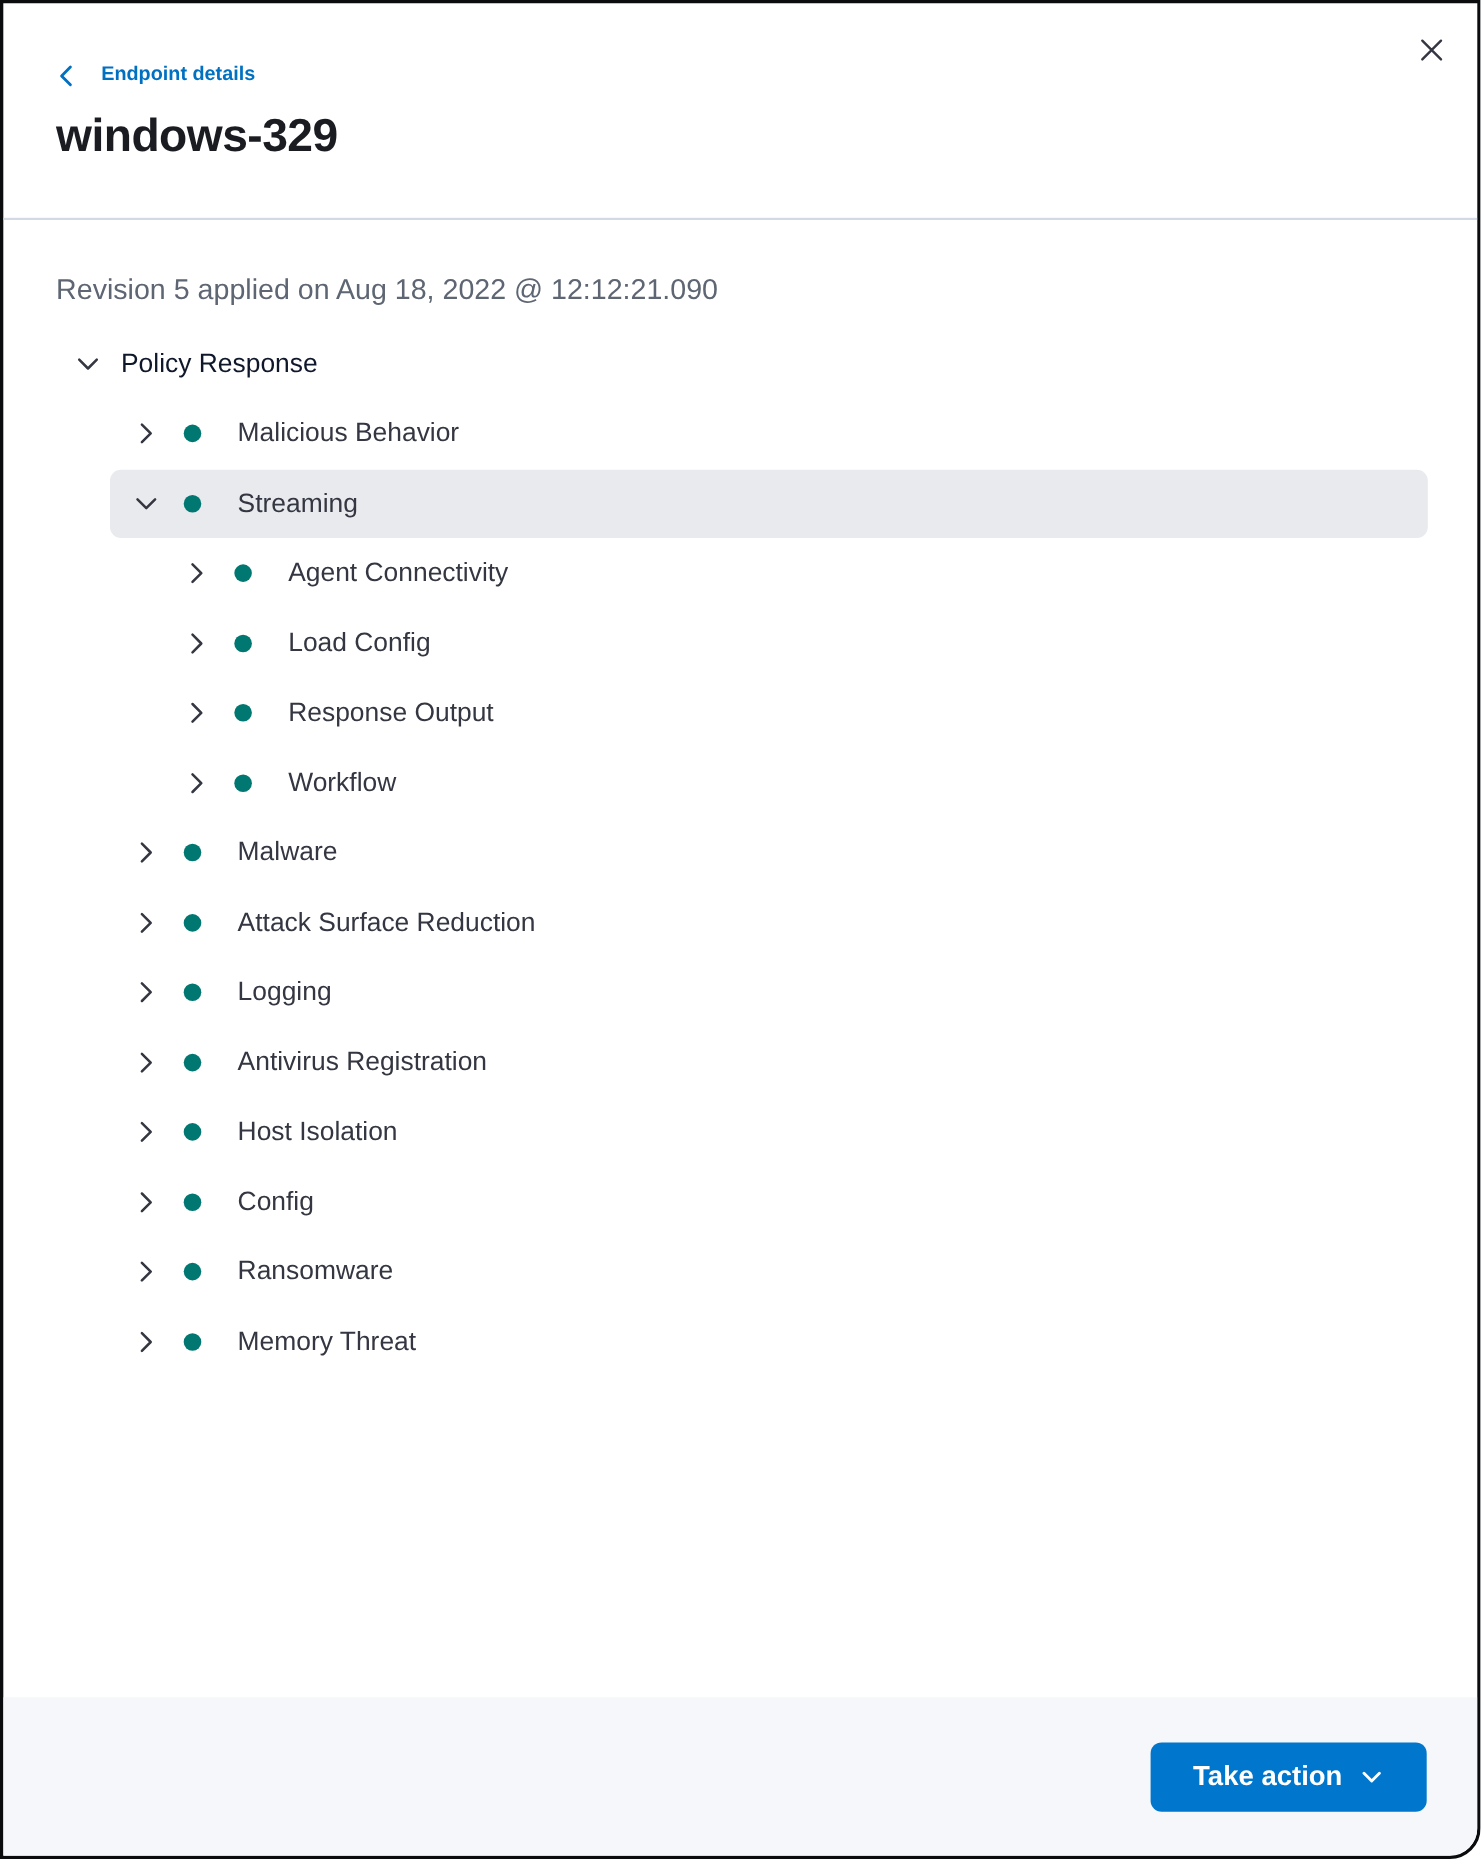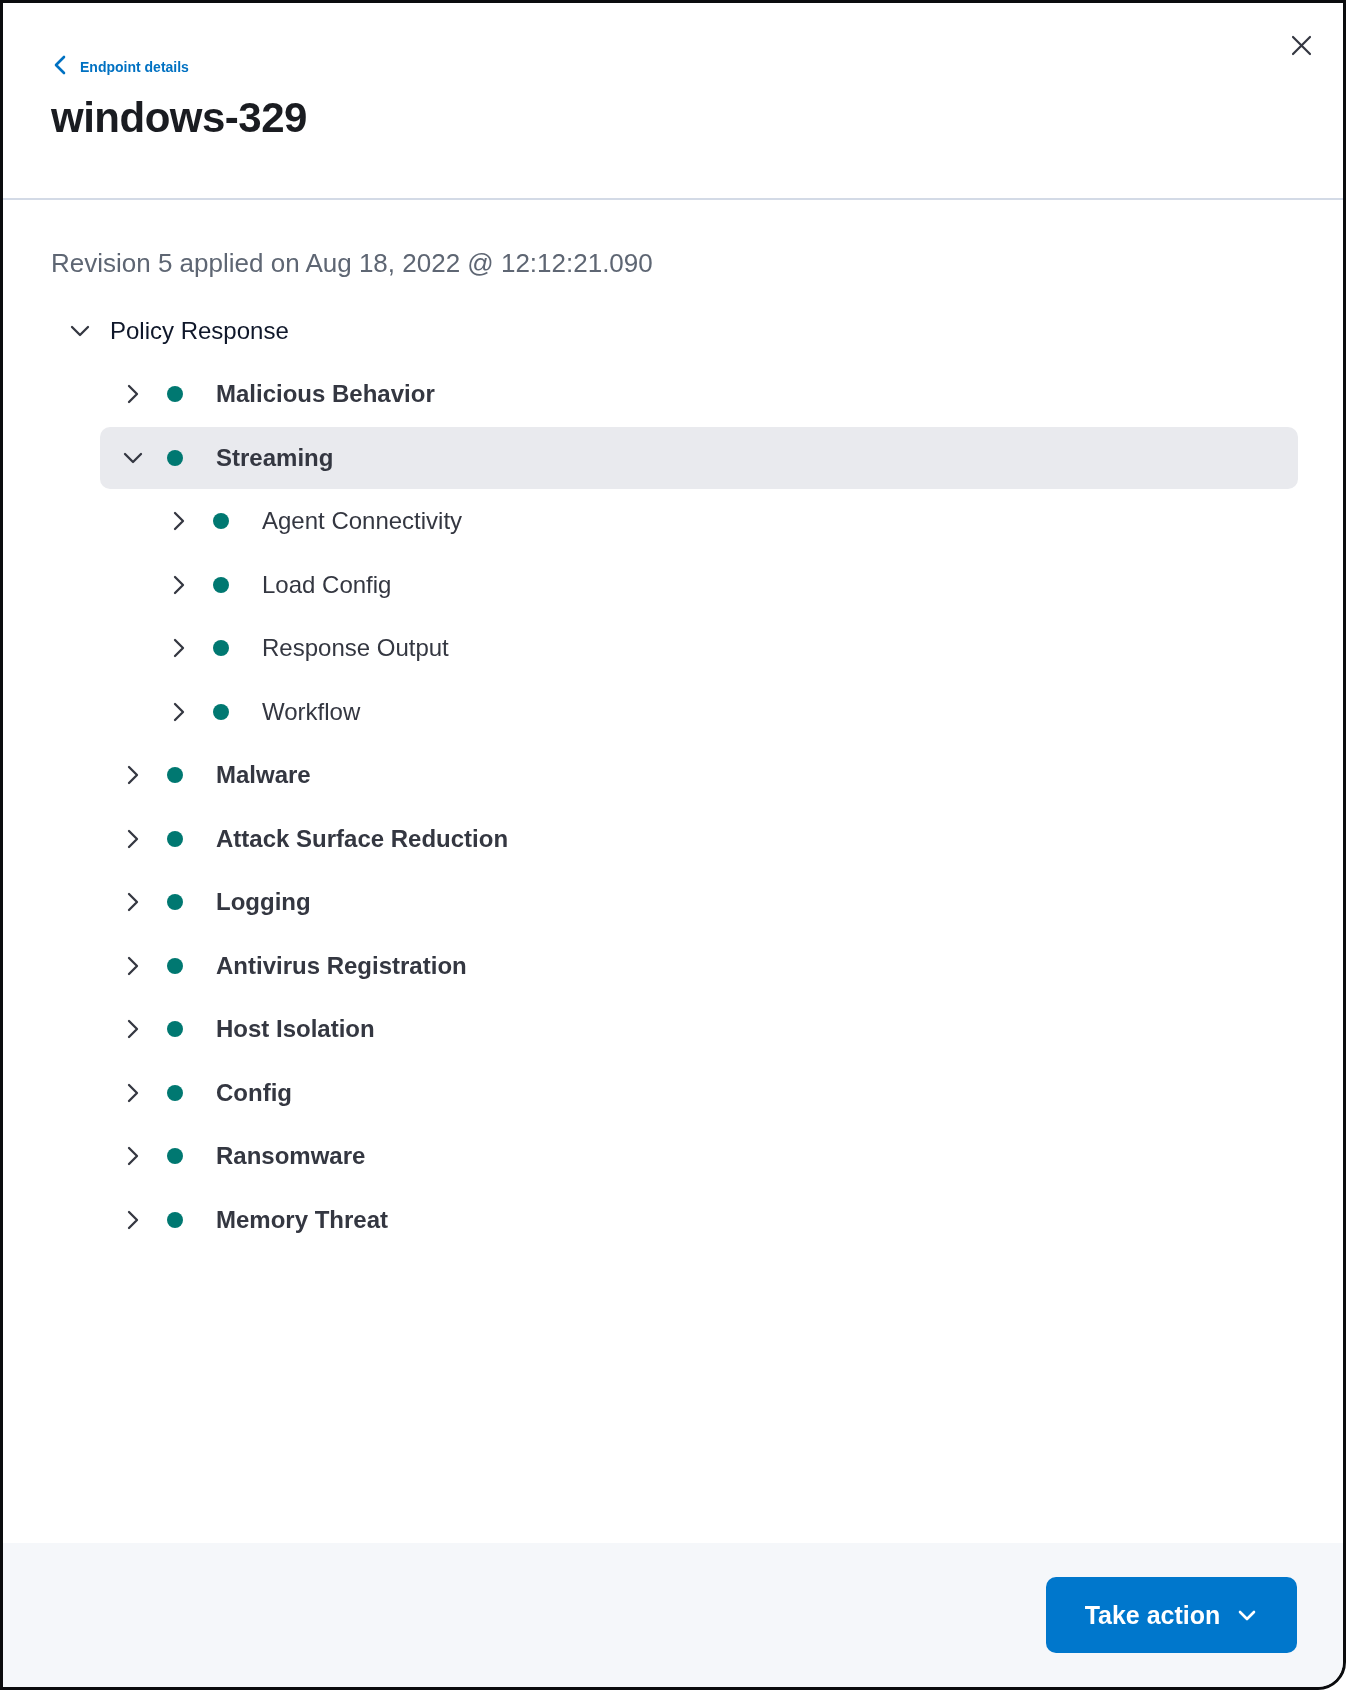--- a/index.html
+++ b/index.html
@@ -19,22 +19,22 @@
     overflow: hidden;
   }
   
   .header {
     height: 197px;
     padding: 51px 48px 0 48px;
     border-bottom: 2px solid #d3dae6;
     position: relative;
   }
   .back-link {
-    display: inline-flex; align-items: flex-start; gap: 11px;
-    color: #0071c2; font-size: 14px; font-weight: 700; line-height: 26px;
+    display: inline-flex; align-items: flex-end; gap: 23px;
+    color: #0071c2; font-size: 18px; font-weight: 700; line-height: 26px;
     cursor: pointer;
   }
   .back-link svg { display: block; }
   .flyout-title {
     margin-top: 12px;
     font-size: 42px; line-height: 52px; font-weight: 700;
     color: #1a1c21; letter-spacing: -0.5px;
   }
   .close-btn {
     position: absolute; top: 20px; right: 20px;
@@ -56,21 +56,21 @@
     cursor: pointer;
   }
   .tree-row .row-bg {
     display: none;
     position: absolute; top: 1px; bottom: 1px; left: 97px; right: 45px;
     background: #e9eaee; border-radius: 10px; z-index: 0;
   }
   .tree-row.selected .row-bg { display: block; }
   .tree-row > .content { display: flex; align-items: center; position: relative; z-index: 1; }
   .tree-row.level-0 > .content { padding-left: 64px; }
-  .tree-row.level-1 > .content { padding-left: 117px; font-weight: bold; }
+  .tree-row.level-1 > .content { padding-left: 117px; }
   .tree-row.level-2 > .content { padding-left: 163px; text-align: center; }
   .chev {
     width: 26px; height: 26px; flex: 0 0 26px;
     display: flex; align-items: center; justify-content: center;
   }
   .chev svg { display: block; }
   .tree-row.level-0 .chev { margin-right: 17px; }
   .tree-row.level-1 .chev, .tree-row.level-2 .chev { margin-right: 21px; }
   .status-dot {
     width: 16px; height: 16px; flex: 0 0 16px;
@@ -82,21 +82,21 @@
   
   .footer {
     position: absolute; left: 0; right: 0; bottom: 0;
     height: 144px;
     background: #f5f7fa;
     border-radius: 0 0 25px 0;
     display: flex; align-items: center; justify-content: flex-end;
     padding-right: 46px;
   }
   .take-action-btn {
-    min-width: 251px; height: 76px;
+    min-width: 251px; height: 63px;
     background: #0077cc; color: #ffffff;
     border: 0; border-radius: 10px;
     font-family: "Liberation Sans", sans-serif;
     font-size: 25px; font-weight: 700;
     display: inline-flex; align-items: center; justify-content: center; gap: 16px;
     cursor: pointer;
   }
   .take-action-btn svg { display: block; }
 </style>
 </head>

